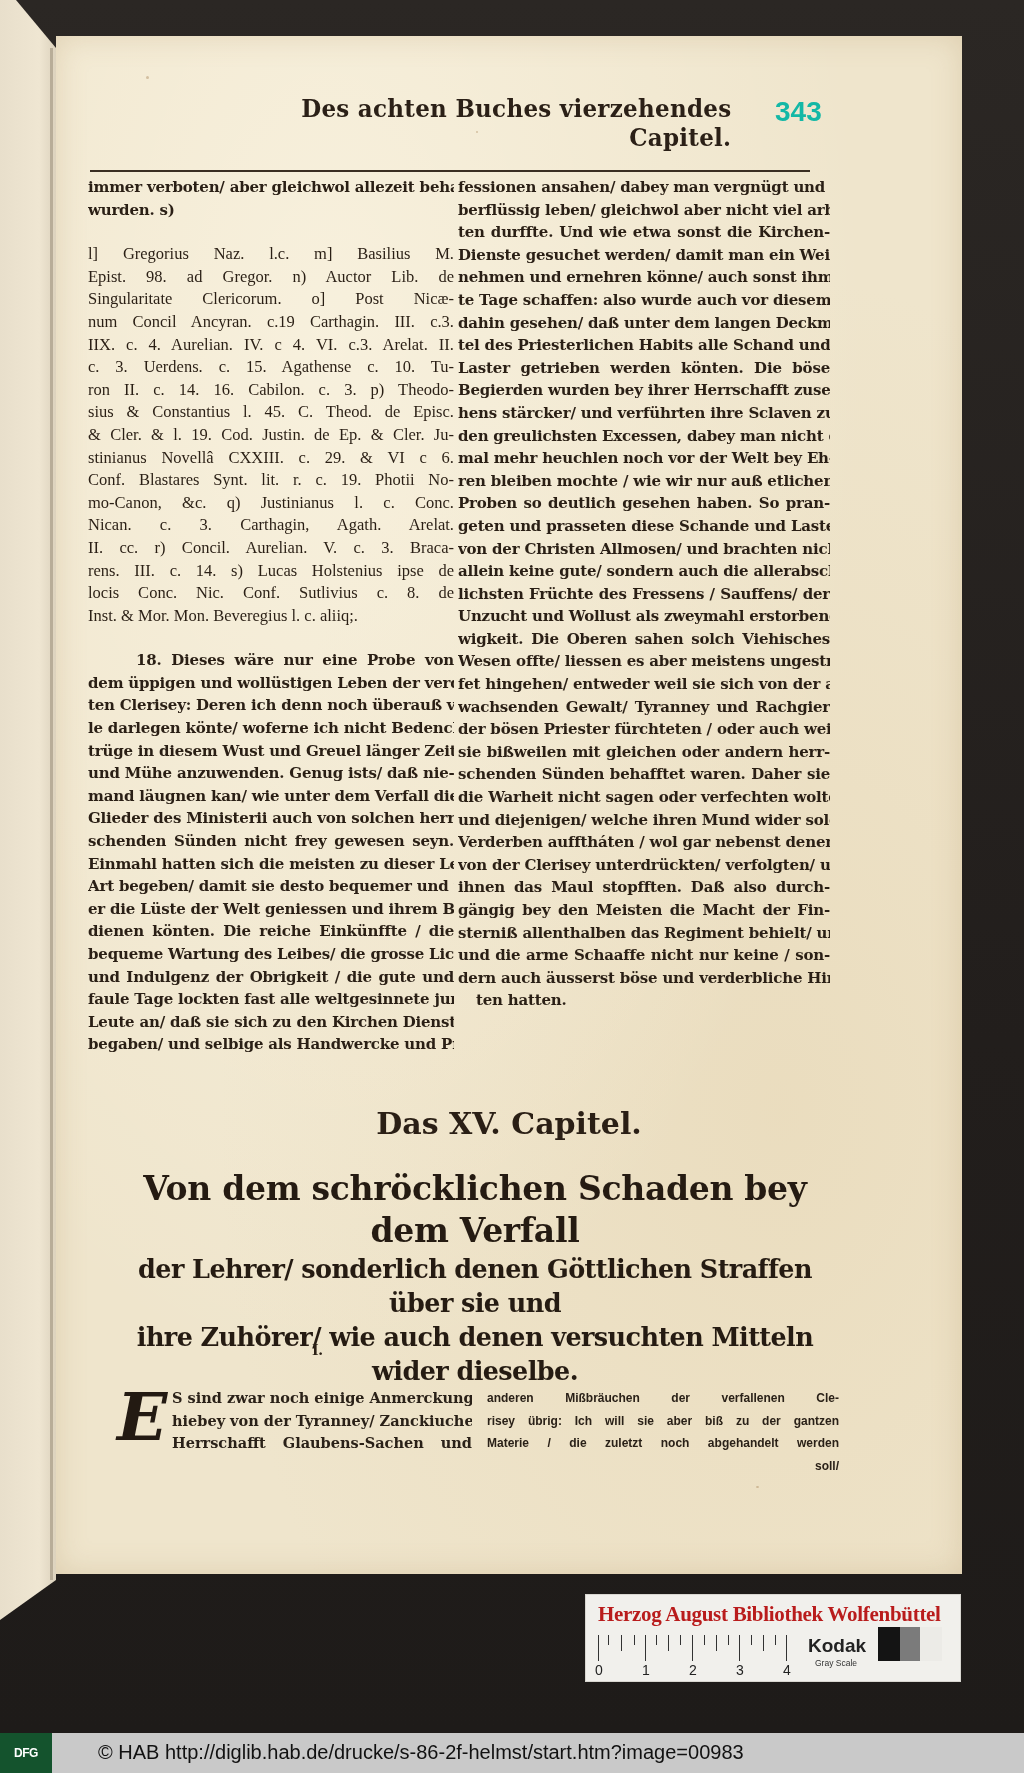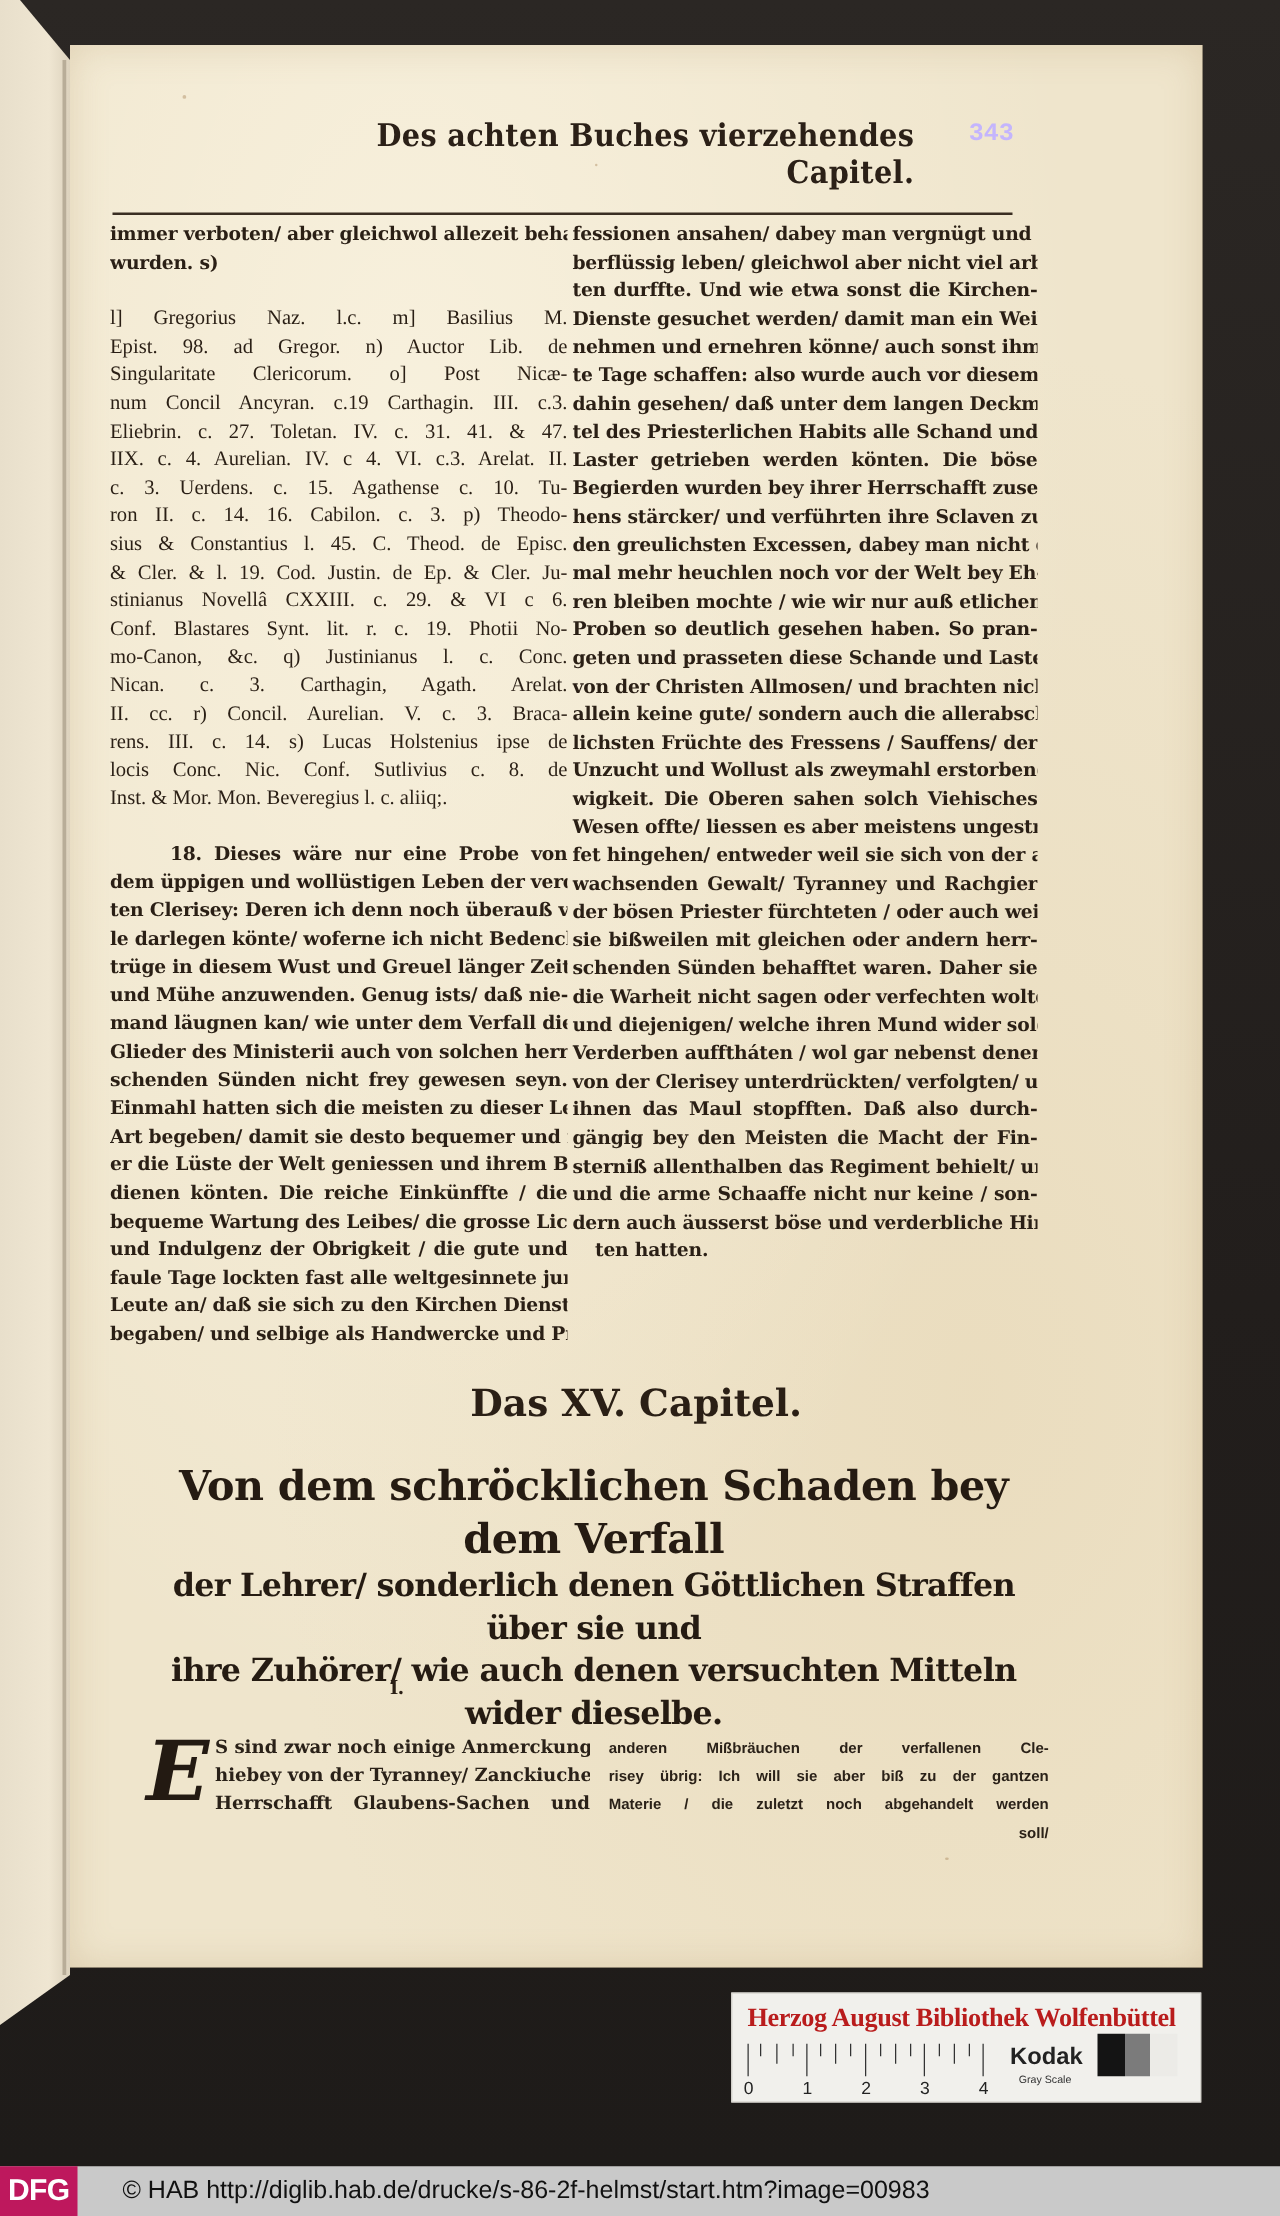--- a/index.html
+++ b/index.html
@@ -35,21 +35,21 @@
   .running-head {
     position: absolute; left: 175px; top: 88px; width: 600px; height: 50px; text-align: right;
   }
   .running-title {
     position: absolute; left: 55px; top: 6px;
     font-family: "DejaVu Serif", serif; font-size: 25px; font-weight: bold;
     letter-spacing: 0.3px; color: #2b2017; transform: scaleX(0.92); transform-origin: left;
   }
   .page-number {
     position: absolute; left: 600px; top: 8px;
-    font-family: Liberation Mono, monospace; font-size: 20px; font-weight: bold; color: #c4b5fd;
+    font-family: Liberation Sans, sans-serif; font-size: 28px; font-weight: bold; color: #14b8a6;
   }
   .head-rule {
     position: absolute; left: 90px; top: 170px; width: 720px; height: 2px;
     background: #3a2e22;
   }
   .col {
     position: absolute; font-family: "Liberation Serif", serif;
     font-size: 16px; line-height: 22.6px; color: #2a1f15;
     text-align: justify;
   }
@@ -108,23 +108,23 @@
   .swatch { position: absolute; top: 32px; height: 34px; }
   .sw1 { left: 292px; width: 22px; background: #141414; }
   .sw2 { left: 314px; width: 20px; background: #7b7b7b; }
   .sw3 { left: 334px; width: 22px; background: #ecebe7; }
   
   .footer {
     position: absolute; left: 0; top: 1733px; width: 1024px; height: 40px;
     background: #c9c9c9;
   }
   .dfg-logo {
-    position: absolute; left: 0; top: 0; width: 62px; height: 40px;
-    background: #be185d; color: #fff;
-    font-family: "Liberation Sans", sans-serif; font-weight: bold; font-size: 24px;
+    position: absolute; left: 0; top: 0; width: 52px; height: 40px;
+    background: #14532d; color: #fff;
+    font-family: "Liberation Sans", sans-serif; font-weight: bold; font-size: 12px;
     display: flex; align-items: center; justify-content: center; letter-spacing: -0.5px;
   }
   .copyright {
     position: absolute; left: 98px; top: 8px;
     font-family: "Liberation Sans", sans-serif; font-size: 20px; color: #111; white-space: nowrap;
   }
   .speck { position: absolute; border-radius: 50%; background: rgba(150,110,60,0.35); }
 </style>
 </head>
 <body>
@@ -149,21 +149,20 @@
   <div>
     <span class="line fraktur">immer verboten/ aber gleichwol allezeit behalten</span>
     <span class="line fraktur last">wurden.   s)</span>
   </div>
   <div class="gap"></div>
   <div class="notes">
     <span class="line">l] Gregorius Naz. l.c.   m] Basilius M.</span>
     <span class="line">Epist. 98. ad Gregor.   n) Auctor Lib. de</span>
     <span class="line">Singularitate Clericorum.   o] Post Nicæ-</span>
     <span class="line">num Concil Ancyran. c.19 Carthagin. III. c.3.</span>
-    <span class="line">Eliebrin. c. 27. Toletan. IV. c. 31. 41. &amp; 47.</span>
     <span class="line">IIX. c. 4. Aurelian. IV. c 4. VI. c.3. Arelat. II.</span>
     <span class="line">c. 3. Uerdens. c. 15. Agathense c. 10. Tu-</span>
     <span class="line">ron II. c. 14. 16. Cabilon. c. 3.   p) Theodo-</span>
     <span class="line">sius &amp; Constantius l. 45. C. Theod. de Episc.</span>
     <span class="line">&amp; Cler. &amp; l. 19. Cod. Justin. de Ep. &amp; Cler. Ju-</span>
     <span class="line">stinianus Novellâ CXXIII. c. 29. &amp; VI c 6.</span>
     <span class="line">Conf. Blastares Synt. lit. r. c. 19. Photii No-</span>
     <span class="line">mo-Canon, &amp;c.   q) Justinianus l. c. Conc.</span>
     <span class="line">Nican. c. 3.   Carthagin, Agath. Arelat.</span>
     <span class="line">II. cc.   r) Concil. Aurelian. V. c. 3. Braca-</span>

